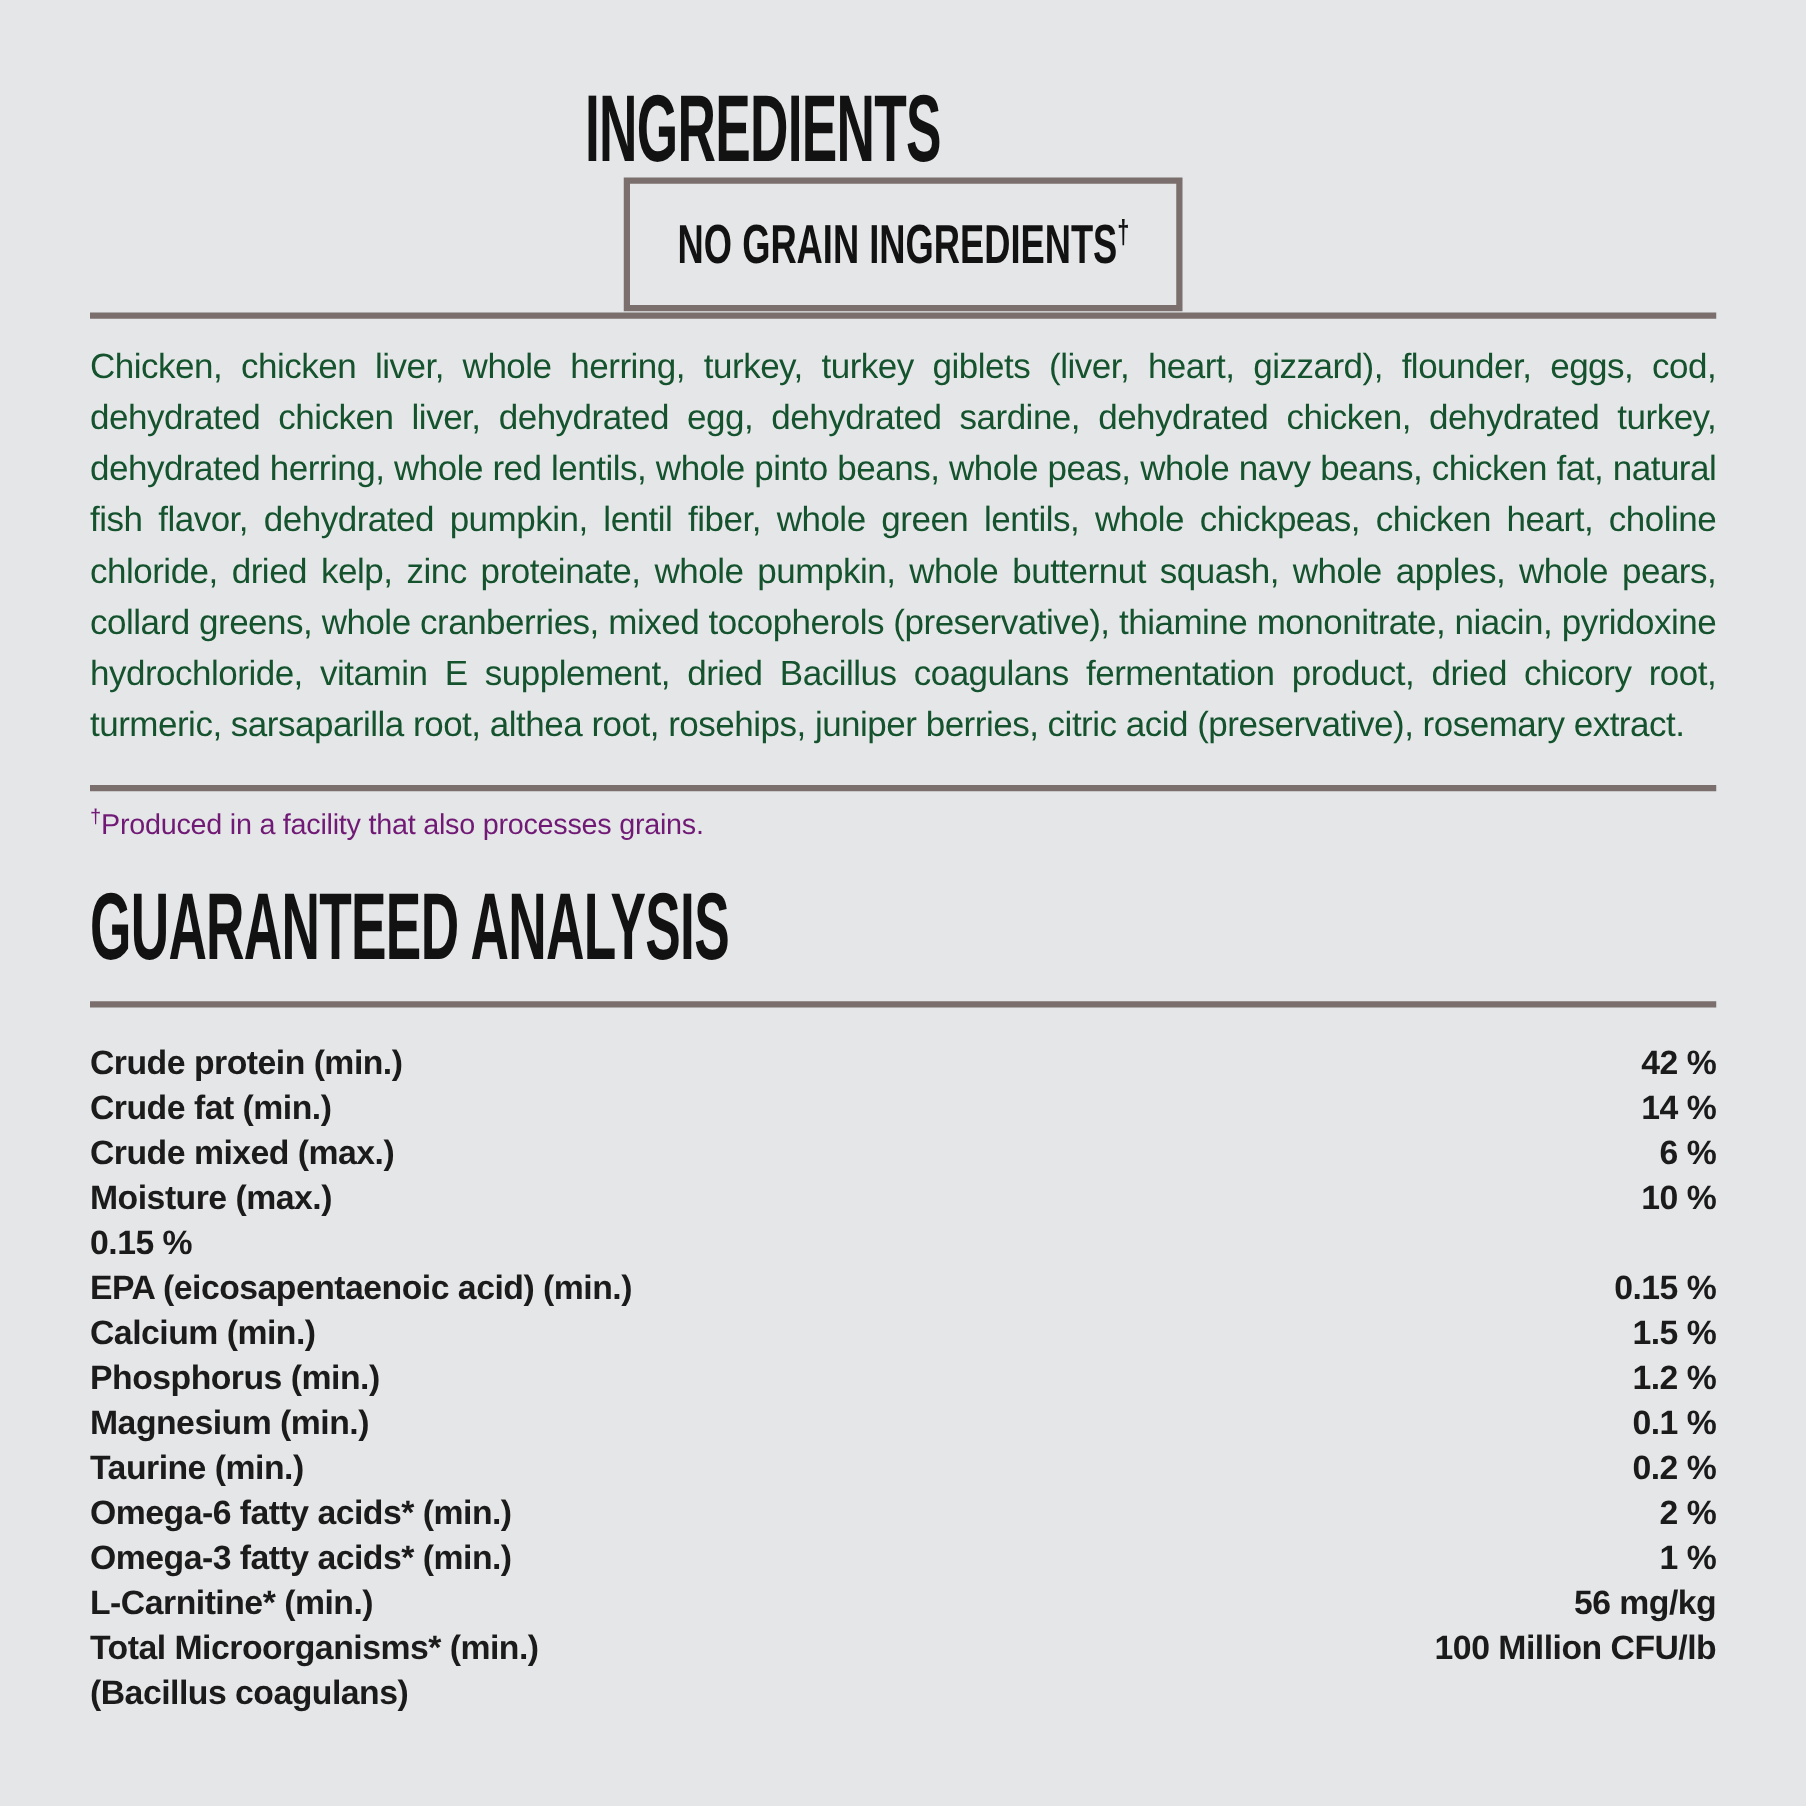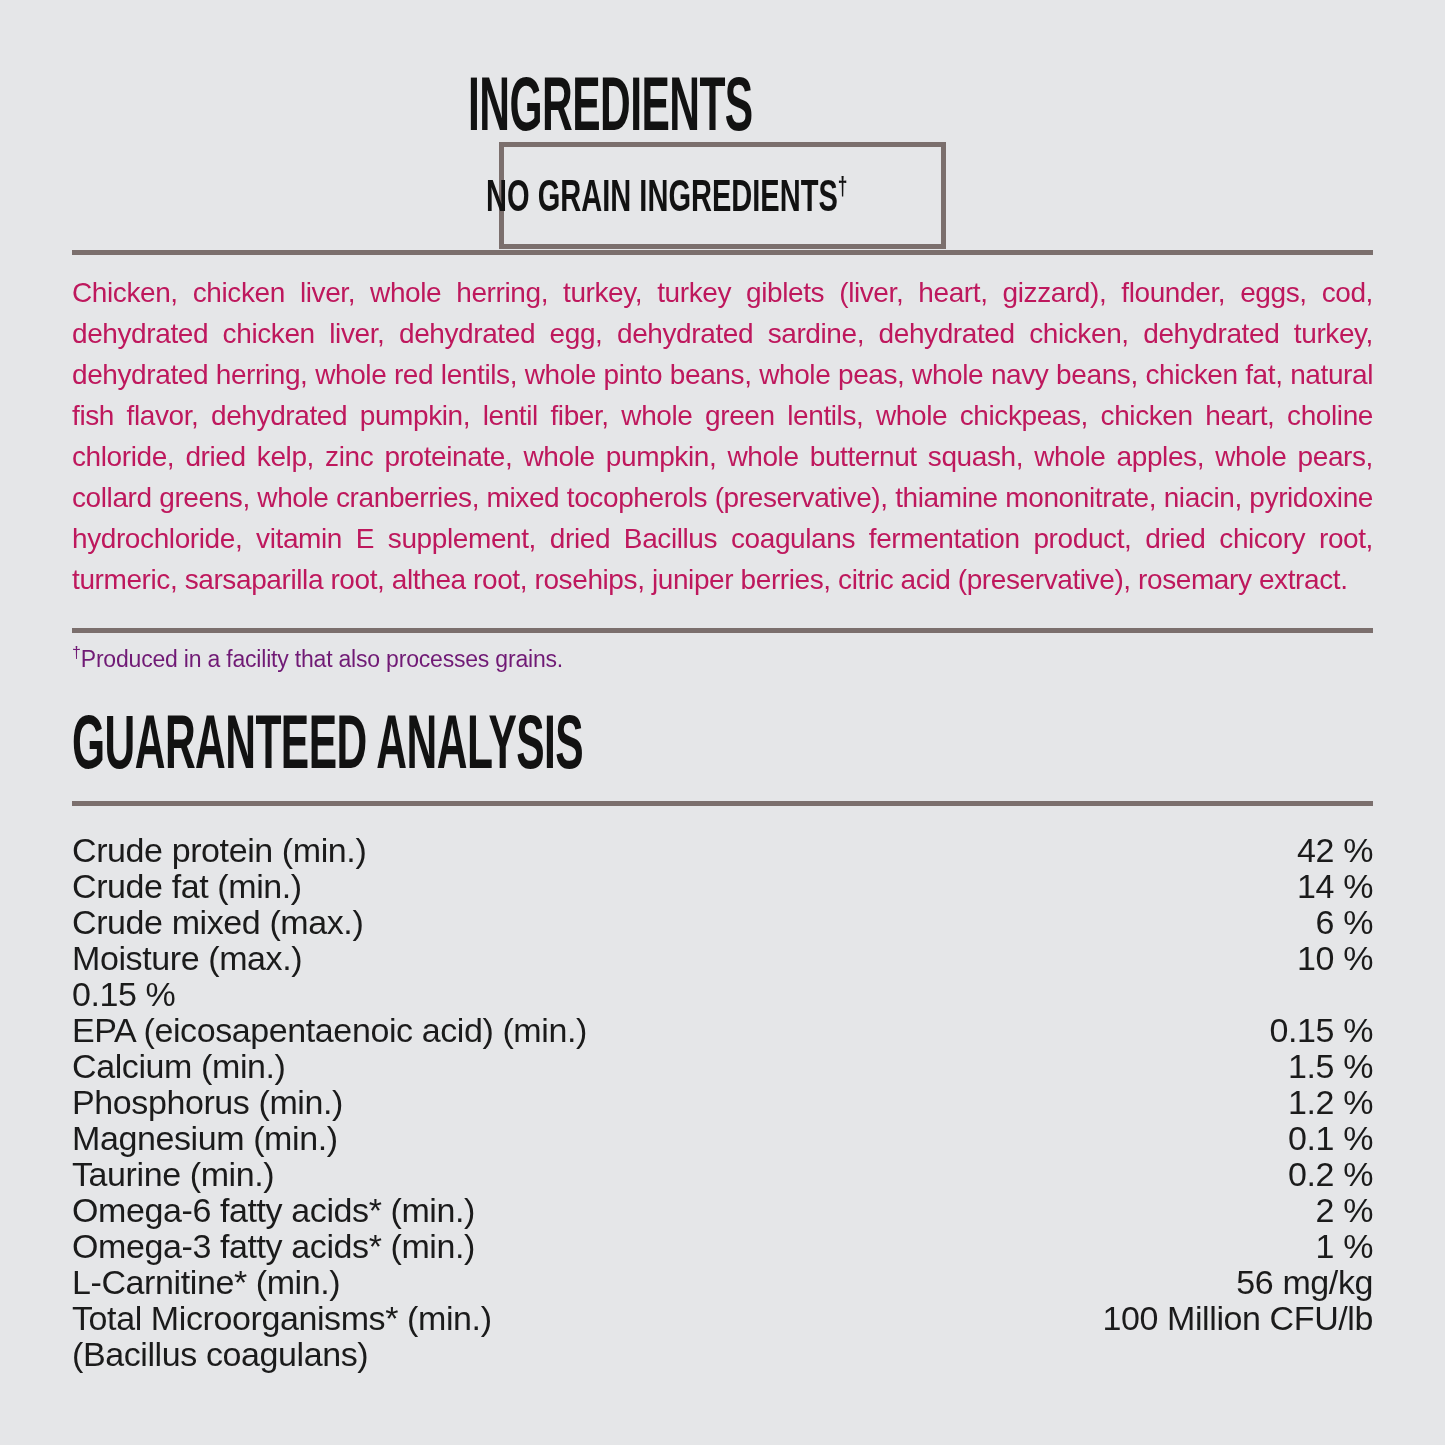--- a/index.html
+++ b/index.html
@@ -41,21 +41,21 @@
   }
 
   
   .badge-box {
     box-sizing: border-box;
     border: 5px solid #7b6f6d;
     width: 447px;
     height: 107px;
     display: flex;
     align-items: center;
-    justify-content: flex-end;
+    justify-content: center;
     flex: none;
   }
   .badge-text {
     font-size: 44px;
     font-weight: bold;
     color: #121212;
     line-height: 1;
     display: inline-block;
     transform: scaleX(0.66);
     transform-origin: center;
@@ -75,21 +75,21 @@
     margin: 0;
   }
 
   
   .ingredients-text {
     margin-top: 17px;
     font-size: 28px;
     line-height: 41px;
     letter-spacing: -0.4px;
     text-align: justify;
-    color: #be185d;
+    color: #14532d;
   }
   .footnote {
     margin-top: 13px;
     font-size: 23px;
     color: #701a75;
     letter-spacing: -0.2px;
   }
   .footnote sup {
     font-size: 70%;
     vertical-align: super;
@@ -104,24 +104,25 @@
   .ga-rule      { margin-top: 21px; }
 
   
   .ga-table {
     margin-top: 26px;
   }
   .ga-row {
     display: flex;
     justify-content: space-between;
     align-items: baseline;
-    font-size: 34px;
+    font-size: 27px;
     line-height: 36px;
     letter-spacing: -0.4px;
     color: #1b1b1b;
+    font-weight: bold;
   }
   .ga-label { text-align: left; }
   .ga-value { text-align: left; white-space: nowrap; }
 </style>
 </head>
 <body>
 
 <div class="page">
 
   <div class="section-header ing-header">

